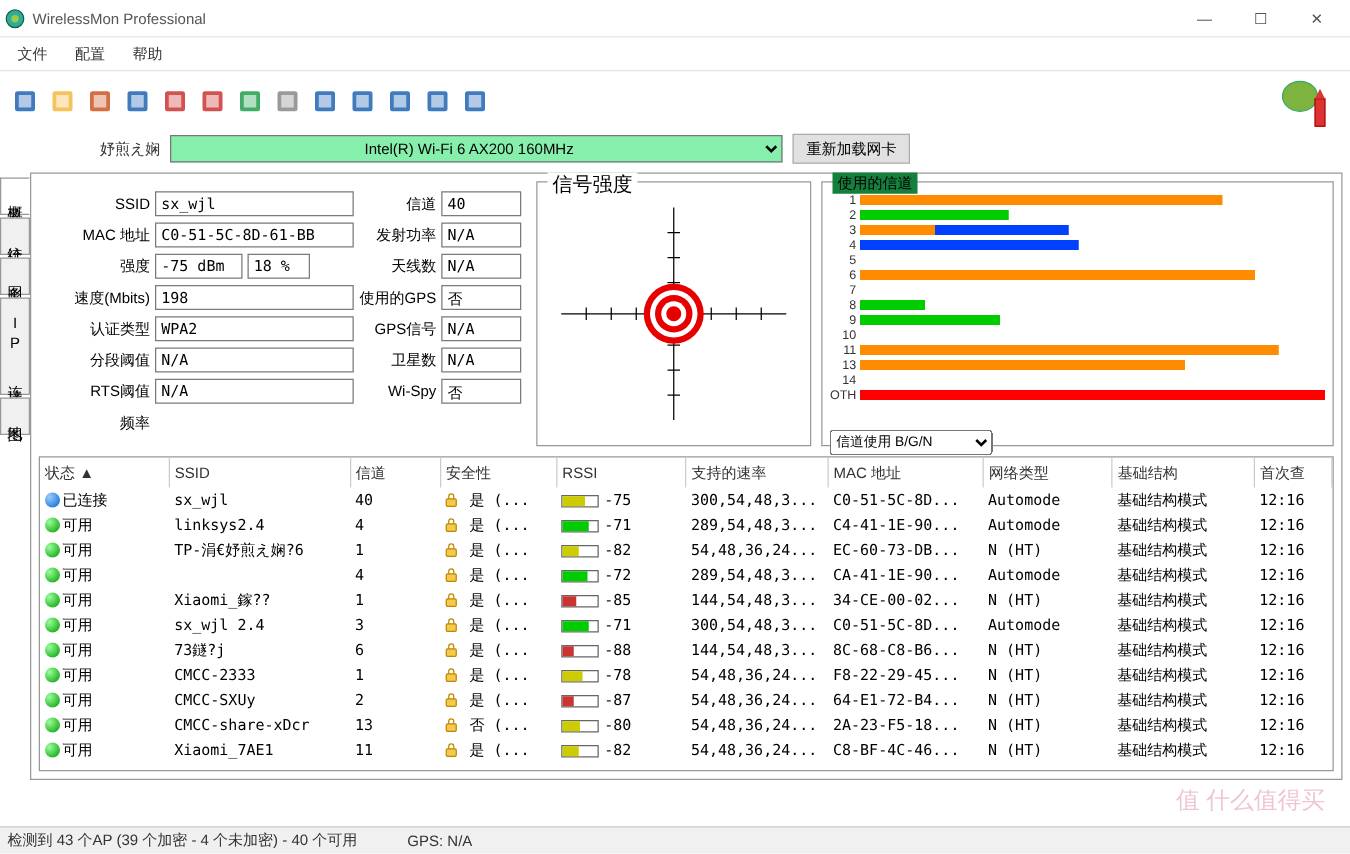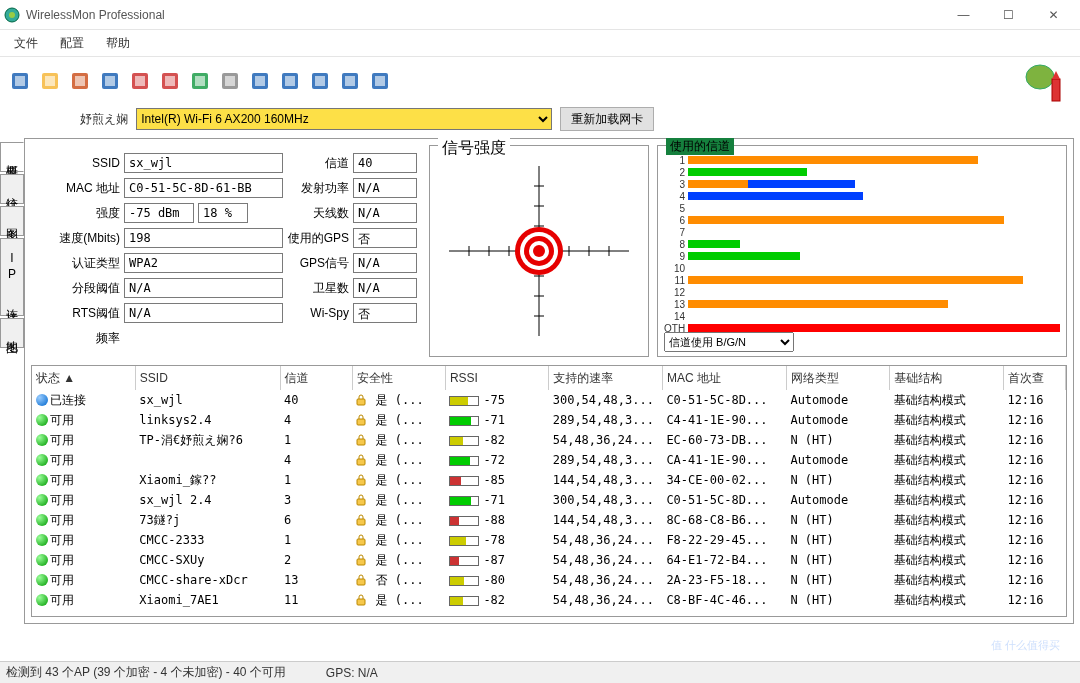--- a/index.html
+++ b/index.html
@@ -8,55 +8,55 @@
 .titlebar .app-icon { width: 16px; height: 16px; margin-right: 6px; }
 .titlebar .title { color: #555; font-size: 12px; flex: 1; }
 .titlebar .win-btns { display: flex; }
 .titlebar .win-btn { width: 45px; height: 28px; display: flex; align-items: center; justify-content: center; color: #555; cursor: pointer; }
 .menubar { height: 26px; display: flex; align-items: center; padding: 0 4px; gap: 2px; }
 .menubar .menu-item { padding: 4px 10px; cursor: pointer; color: #333; }
 .toolbar { height: 48px; display: flex; align-items: center; padding: 0 6px; gap: 4px; border-top: 1px solid #e5e5e5; }
 .tool-btn { width: 28px; height: 28px; display: flex; align-items: center; justify-content: center; cursor: pointer; border: 1px solid transparent; }
 .adapter-row { height: 30px; display: flex; align-items: center; padding: 0 4px 0 80px; gap: 8px; }
 .adapter-row label { color: #333; }
-.adapter-row select { width: 416px; height: 22px; font-size: 12px; border: 1px solid #767676; background: #fde047; }
+.adapter-row select { width: 490px; height: 22px; font-size: 12px; border: 1px solid #767676; background: #86efac; text-align: center; }
 .adapter-row button { height: 24px; padding: 0 10px; font-size: 12px; border: 1px solid #adadad; background: #e1e1e1; cursor: pointer; }
 .main { display: flex; padding: 4px 6px 2px 0; }
 .side-tabs { width: 24px; display: flex; flex-direction: column; gap: 2px; padding-top: 4px; }
 .side-tab { writing-mode: vertical-rl; text-orientation: upright; padding: 12px 3px; border: 1px solid #999; background: #f0f0f0; font-size: 12px; text-align: center; cursor: pointer; letter-spacing: 2px; }
 .side-tab.active { background: #fff; border-right: 1px solid #fff; }
 .content { flex: 1; border: 1px solid #999; padding: 6px; }
 .top-panels { display: flex; gap: 8px; height: 212px; }
 .info-panel { width: 390px; padding: 6px 4px 4px 4px; }
 .info-row { display: flex; align-items: center; height: 24px; margin-bottom: 1px; gap: 4px; }
 .info-label { width: 85px; text-align: right; font-size: 12px; }
 .info-val { border: 1px solid #7a7a7a; background: #fff; height: 20px; padding: 2px 4px; font-family: monospace; font-size: 12px; overflow: hidden; }
 .signal-panel { width: 220px; border: 1px solid #999; position: relative; }
 .signal-panel .panel-title { position: absolute; top: -8px; left: 8px; background: #fff; padding: 0 4px; font-size: 16px; }
 .channel-panel { flex: 1; border: 1px solid #999; position: relative; padding: 8px 6px 4px 6px; }
 .channel-panel .panel-title { position: absolute; top: -8px; left: 8px; background: #15803d; padding: 0 4px; font-size: 12px; }
 .channel-bars { height: 170px; position: relative; }
 .ch-row { height: 12px; display: flex; align-items: center; }
 .ch-label { width: 24px; text-align: right; font-size: 10px; color: #333; padding-right: 3px; }
 .ch-bar-area { flex: 1; height: 10px; position: relative; }
 .ch-bar { height: 8px; position: absolute; top: 1px; left: 0; }
-.channel-dropdown { margin-top: 8px; }
+.channel-dropdown { margin-top: 20px; }
 .channel-dropdown select { width: 130px; height: 20px; font-size: 11px; }
 .grid { margin-top: 8px; border: 1px solid #999; height: 252px; overflow: hidden; }
 .grid table { width: 100%; border-collapse: collapse; font-size: 12px; table-layout: fixed; }
 .grid th { text-align: left; padding: 2px 4px; border-right: 1px solid #ccc; background: #fff; font-weight: normal; height: 24px; color: #333; white-space: nowrap; overflow: hidden; }
 .grid td { padding: 1px 4px; height: 20px; white-space: nowrap; overflow: hidden; font-family: "SimSun", monospace; }
 .status-dot { display: inline-block; width: 12px; height: 12px; border-radius: 50%; vertical-align: middle; margin-right: 2px; }
 .dot-blue { background: radial-gradient(circle at 30% 30%, #9cf, #06c); }
 .dot-green { background: radial-gradient(circle at 30% 30%, #9f9, #090); }
 .lock-icon { display: inline-block; width: 10px; height: 12px; vertical-align: middle; margin-right: 2px; }
 .rssi-bar { display: inline-block; width: 30px; height: 10px; border: 1px solid #666; vertical-align: middle; margin-right: 4px; position: relative; background: #fff; }
 .rssi-fill { position: absolute; left: 0; top: 0; bottom: 0; background: #0c0; }
 .statusbar { position: absolute; bottom: 0; left: 0; right: 0; height: 22px; background: #f0f0f0; border-top: 1px solid #ccc; display: flex; align-items: center; padding: 0 6px; font-size: 12px; color: #333; gap: 40px; }
-.watermark { position: absolute; right: 20px; bottom: 30px; opacity: 0.25; font-size: 11px; color: #3b82f6; pointer-events: none; font-family: Liberation Serif, serif; }
+.watermark { position: absolute; right: 20px; bottom: 30px; opacity: 0.25; font-size: 19px; color: #be185d; pointer-events: none; }
 .crosshair-svg { display: block; margin: 10px auto; }
 </style>
 </head>
 <body>
 
 <div class="titlebar">
   <svg class="app-icon" viewBox="0 0 16 16">
       <circle cx="8" cy="8" r="7" fill="#3a9" stroke="#064" stroke-width="1"></circle>
       <circle cx="8" cy="8" r="3" fill="#9c4"></circle>
     </svg>
@@ -334,24 +334,20 @@
             </div>
             <div class="ch-row">
               <div class="ch-label">10</div>
               <div class="ch-bar-area"></div>
             </div>
             <div class="ch-row">
               <div class="ch-label">11</div>
               <div class="ch-bar-area">
                 <div class="ch-bar" style="background: rgb(255, 140, 0); width: 90%; left: 0%;"></div>
               </div>
-            </div>
-            <div class="ch-row">
-              <div class="ch-label">12</div>
-              <div class="ch-bar-area"></div>
             </div>
             <div class="ch-row">
               <div class="ch-label">13</div>
               <div class="ch-bar-area">
                 <div class="ch-bar" style="background: rgb(255, 140, 0); width: 70%; left: 0%;"></div>
               </div>
             </div>
             <div class="ch-row">
               <div class="ch-label">14</div>
               <div class="ch-bar-area"></div>

